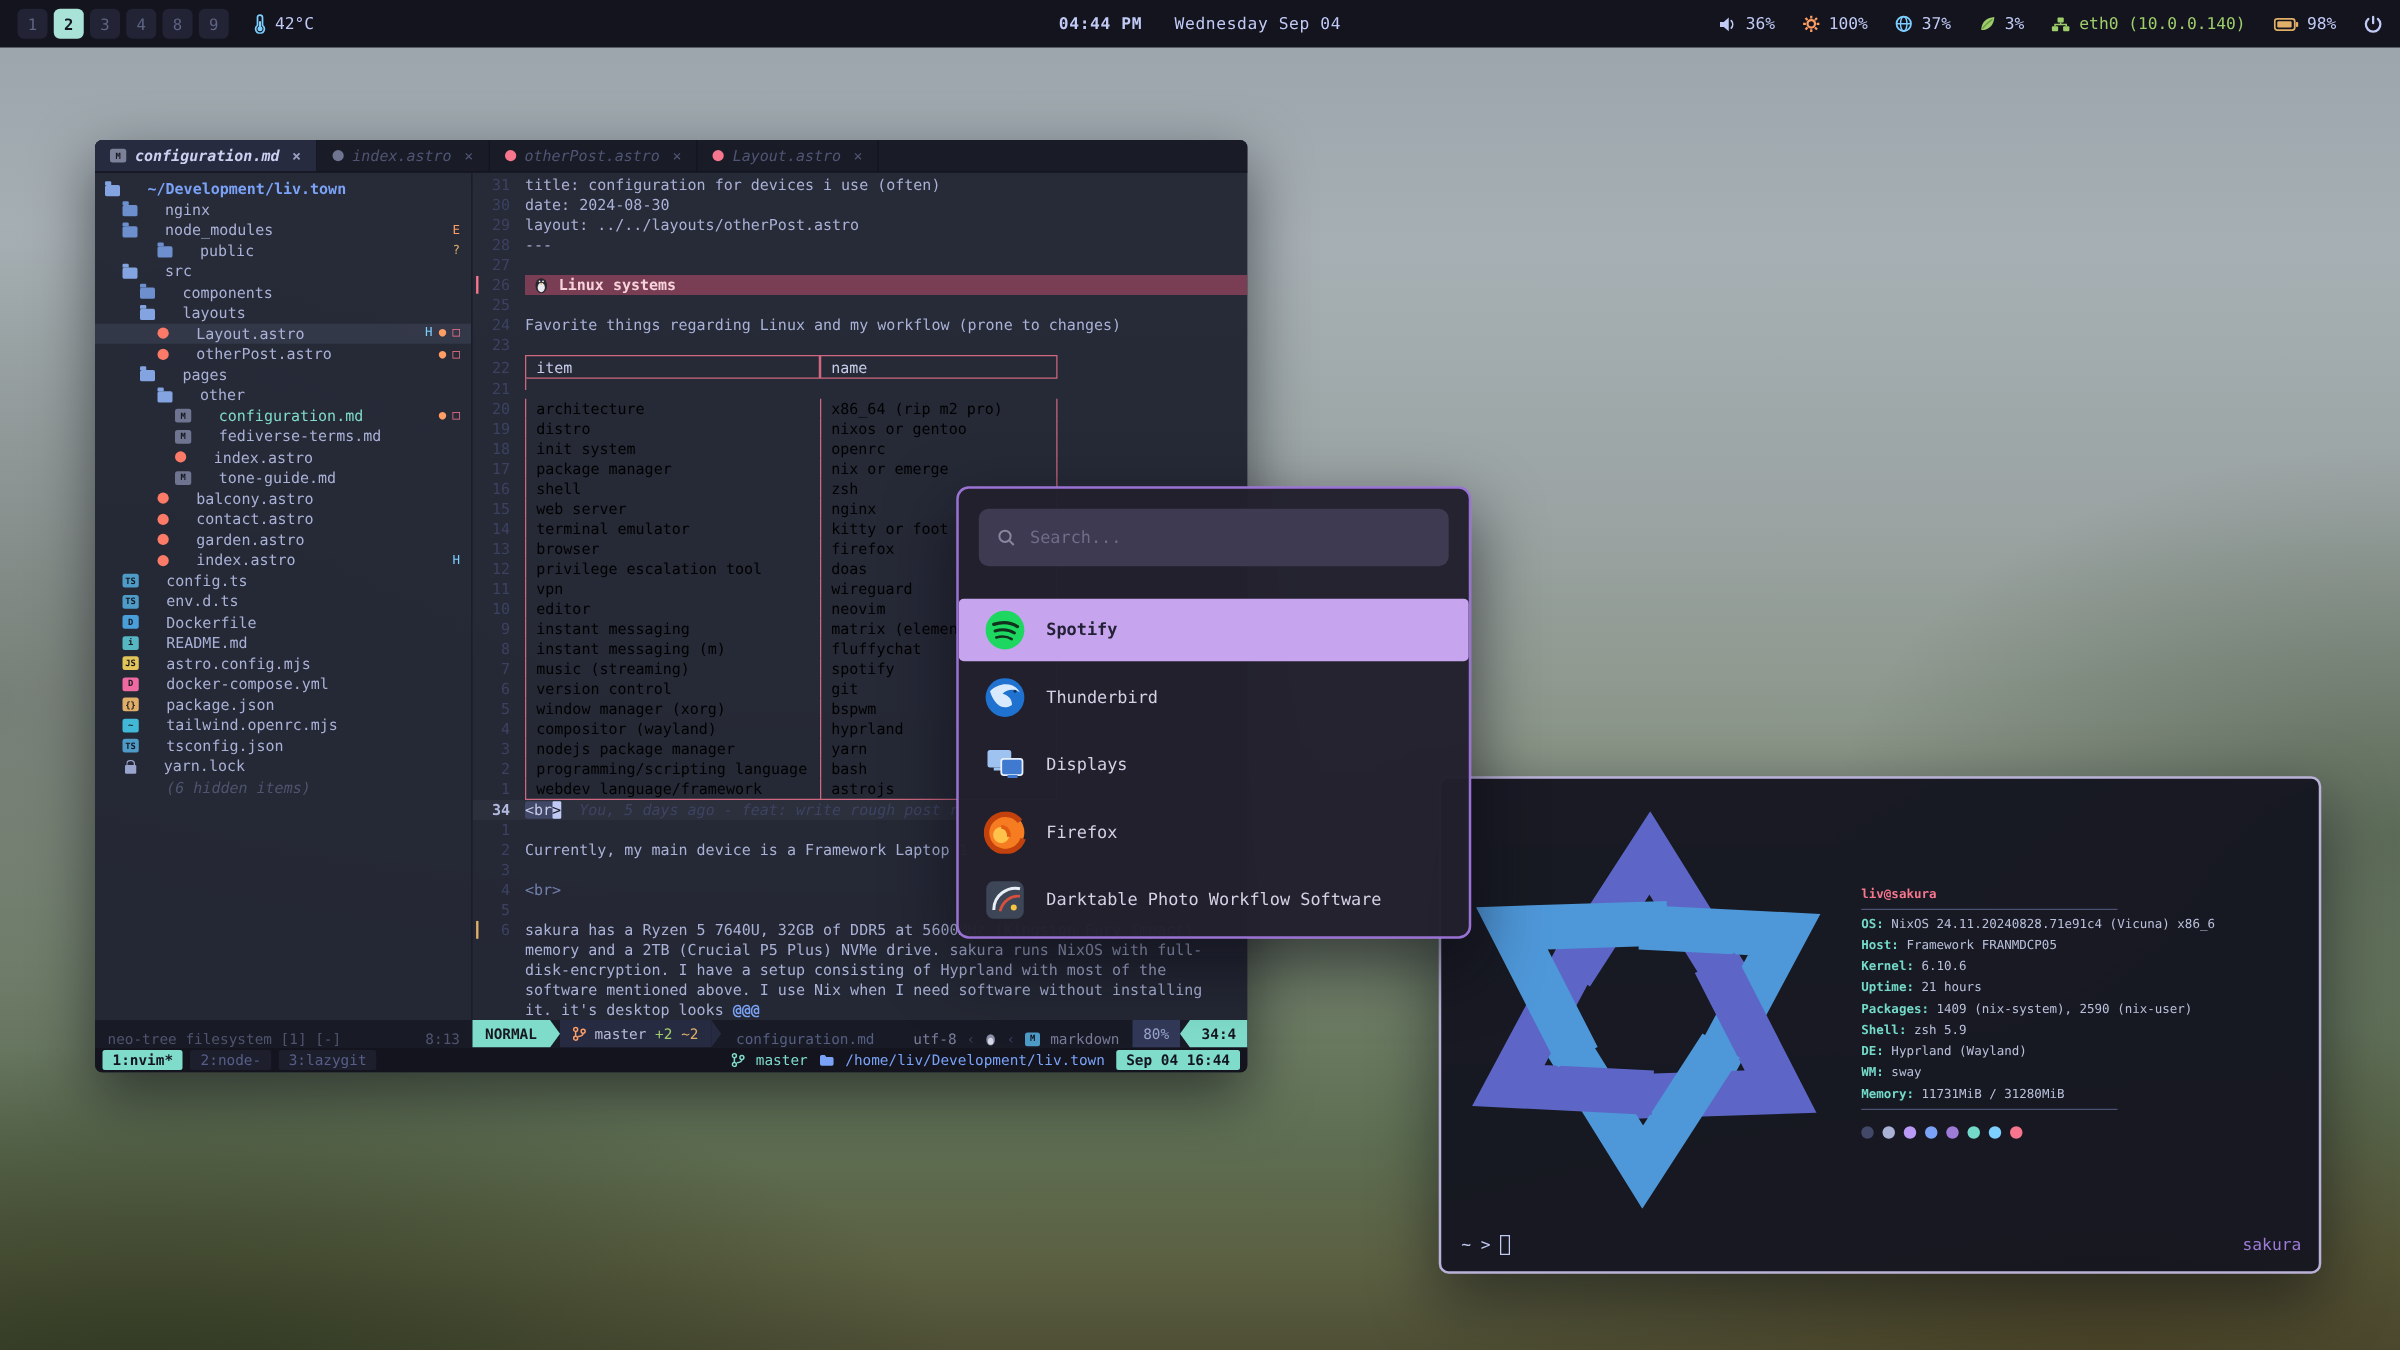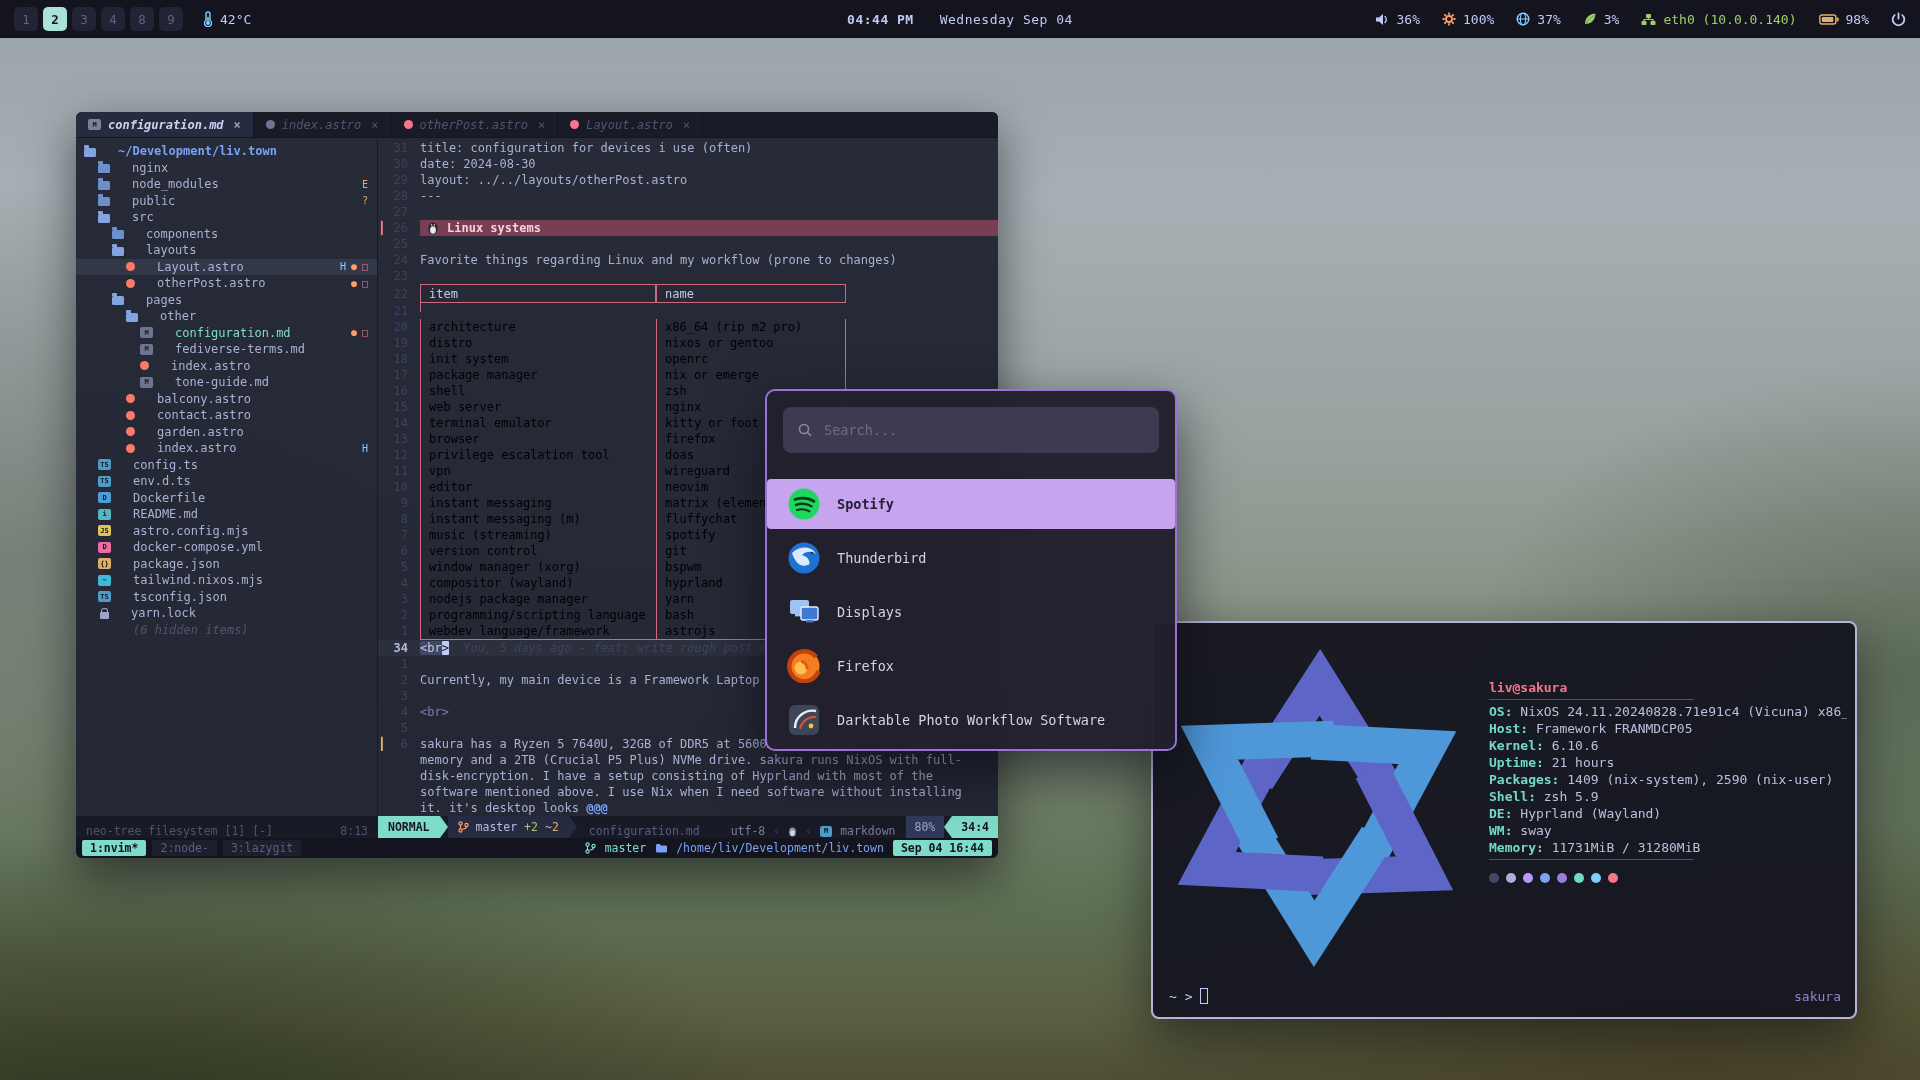--- a/index.html
+++ b/index.html
@@ -130,21 +130,21 @@
   .litems{margin-top:26px}
   .litem{height:50px;display:flex;align-items:center;gap:16px;padding:0 20px;color:#d5d1e6;font-size:13.5px;margin-bottom:4px}
   .litem.sel{background:#c7a4ee;color:#232136;font-weight:bold;border-radius:4px}
   .licon{width:34px;height:34px;flex:none}
 
   
   .terminal{position:absolute;left:1151px;top:621px;width:706px;height:398px;z-index:6;
     background:rgba(21,22,32,.965);border:2px solid #b9b1d8;border-radius:8px;overflow:hidden;
     box-shadow:0 18px 50px rgba(8,10,18,.5)}
   .nix-logo{position:absolute;left:14px;top:26px;width:300px;height:318px}
-  .fetch{position:absolute;left:336px;top:56px;right:8px;font-size:13px;line-height:17px}
+  .fetch{position:absolute;left:336px;top:84px;right:8px;font-size:10px;line-height:17px}
   .fetch-title{color:#f7768e;font-weight:bold;margin-bottom:2px}
   .fsep{width:205px;border-top:1px solid #4a5173;margin:3px 0}
   .fline{white-space:nowrap;overflow:hidden}
   .flabel{color:#73daca;font-weight:bold}
   .fvalue{color:#b9c0dc}
   .dots{display:flex;gap:7px;margin-top:13px}
   .dot{width:10px;height:10px;border-radius:50%}
   .tprompt{position:absolute;left:16px;bottom:13px;color:#c0caf5;font-size:13px;display:flex;align-items:center;gap:8px}
   .tcursor{width:8px;height:16px;border:1px solid #c0caf5;display:inline-block}
   .tsession{position:absolute;right:14px;bottom:13px;color:#9d7cd8;font-size:13px}
@@ -282,21 +282,21 @@
           <span class="fic folder"></span>
           <span class="tlabel">nginx</span>
         </div>
         <div class="ft-row" style="padding-left: 22px;">
           <span class="fic folder"></span>
           <span class="tlabel">node_modules</span>
           <span class="badges">
             <span class="bdg" style="color: rgb(255, 158, 100);">E</span>
           </span>
         </div>
-        <div class="ft-row" style="padding-left: 22px;">
+        <div class="ft-row" style="padding-left: 22px; margin-left: 28px;">
           <span class="fic folder"></span>
           <span class="tlabel">public</span>
           <span class="badges">
             <span class="bdg" style="color: rgb(224, 175, 104);">?</span>
           </span>
         </div>
         <div class="ft-row" style="padding-left: 22px;">
           <span class="fic folder-open"></span>
           <span class="tlabel">src</span>
         </div>
@@ -395,21 +395,21 @@
         <div class="ft-row" style="padding-left: 22px;">
           <span class="fic compose">D</span>
           <span class="tlabel">docker-compose.yml</span>
         </div>
         <div class="ft-row" style="padding-left: 22px;">
           <span class="fic json">{}</span>
           <span class="tlabel">package.json</span>
         </div>
         <div class="ft-row" style="padding-left: 22px;">
           <span class="fic tw">~</span>
-          <span class="tlabel">tailwind.nixos.mjs</span>
+          <span class="tlabel">tailwind.openrc.mjs</span>
         </div>
         <div class="ft-row" style="padding-left: 22px;">
           <span class="fic ts">TS</span>
           <span class="tlabel">tsconfig.json</span>
         </div>
         <div class="ft-row" style="padding-left: 22px;">
           <span class="fic lock"></span>
           <span class="tlabel">yarn.lock</span>
         </div>
         <div class="ft-row hidden-note" style="padding-left: 22px;">

